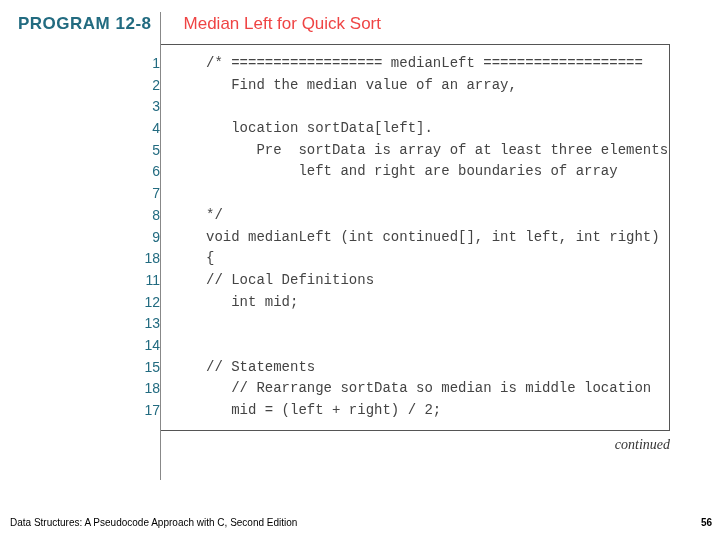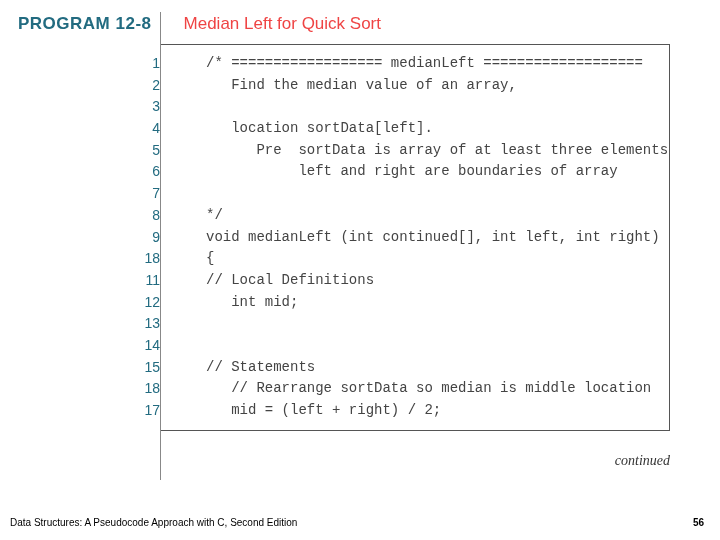--- a/index.html
+++ b/index.html
@@ -63,34 +63,34 @@
     left: -46px;
   }
   .code {
     color: #444;
   }
   .continued {
     text-align: right;
     font-style: italic;
     font-size: 14px;
     color: #333;
-    margin: 22px 50px 0 0;
+    margin: 6px 50px 0 0;
   }
   .footer {
     position: absolute;
     left: 10px;
     bottom: 12px;
     font-family: Arial, Helvetica, sans-serif;
     font-size: 10px;
     font-weight: 400;
     color: #000;
   }
   .pagenum {
     position: absolute;
-    right: 16px;
+    right: 8px;
     bottom: 12px;
     font-family: Arial, Helvetica, sans-serif;
     font-size: 10px;
     font-weight: 700;
     color: #000;
   }
 </style>
 </head>
 <body>
 

